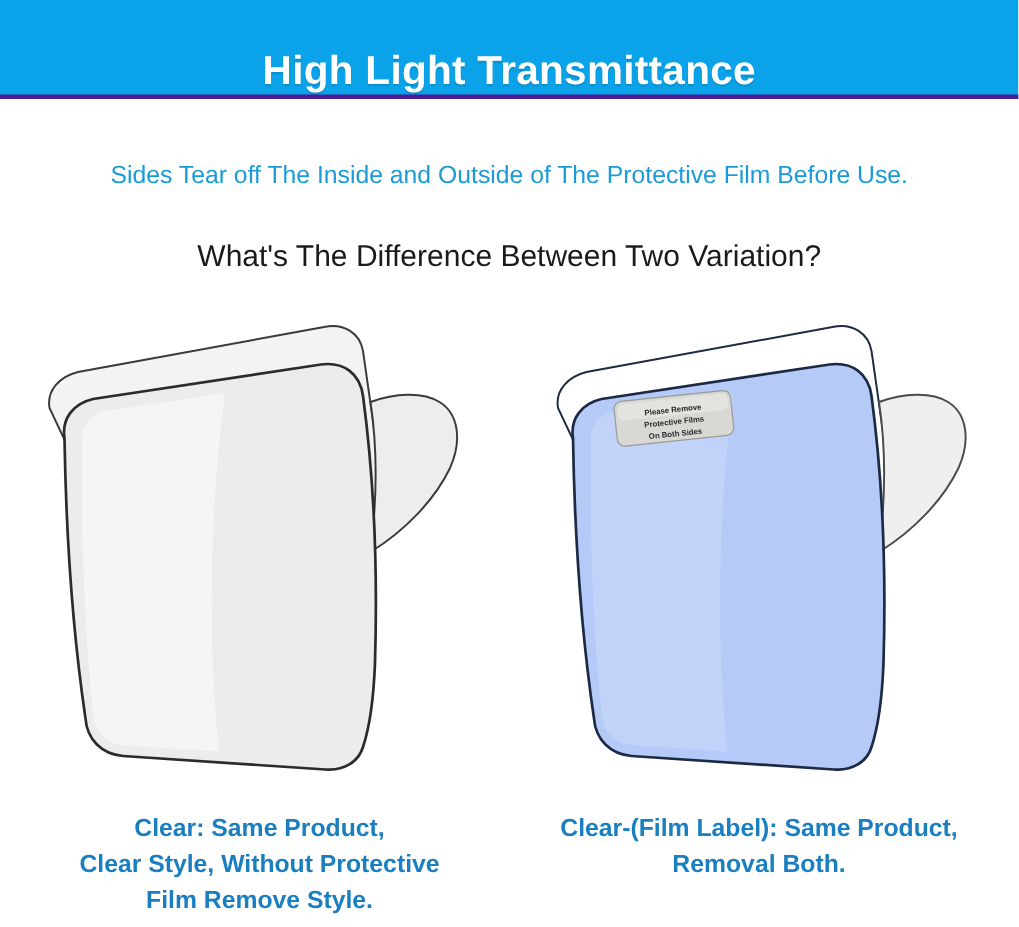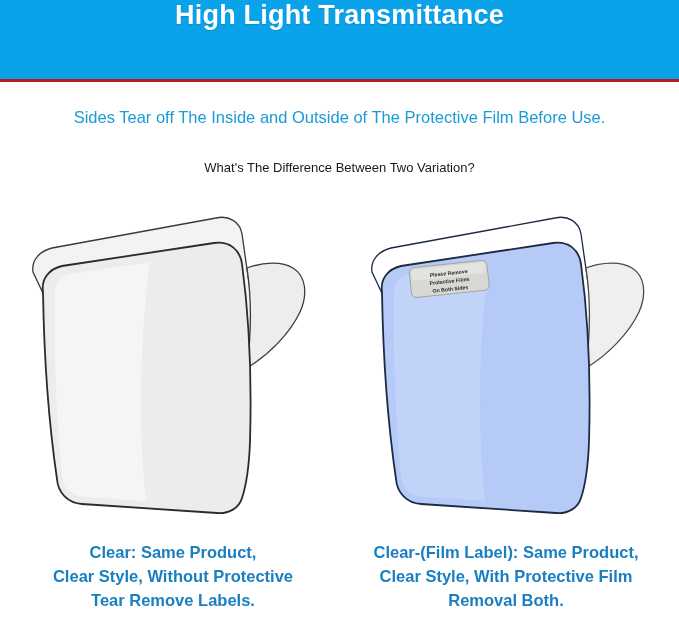--- a/index.html
+++ b/index.html
@@ -14,26 +14,26 @@
     font-family: "Liberation Sans", sans-serif;
     position: relative;
   }
 
   
   .header-banner {
     position: absolute;
     left: 0;
     top: 0;
     width: 679px;
-    height: 82px;
+    height: 66px;
     background: #0aa2e8;
-    border-bottom: 3px solid #b91c1c;
+    border-bottom: 3px solid #4c1d95;
     box-sizing: border-box;
     display: flex;
-    align-items: flex-start;
+    align-items: flex-end;
     justify-content: center;
   }
   .header-title {
     color: #ffffff;
     font-size: 27px;
     font-weight: bold;
     letter-spacing: 0.2px;
     text-shadow: 0 1px 1px rgba(0,0,0,0.12);
     white-space: nowrap;
   }
@@ -50,21 +50,21 @@
     font-weight: normal;
     white-space: nowrap;
   }
   .question {
     position: absolute;
     left: 0;
     top: 160px;
     width: 679px;
     text-align: center;
     color: #1a1a1a;
-    font-size: 13px;
+    font-size: 20px;
     font-weight: normal;
     white-space: nowrap;
   }
 
   
   .products-row {
     position: absolute;
     left: 0;
     top: 196px;
     width: 679px;
@@ -210,20 +210,19 @@
         <text class="peel-label-text" x="111" y="95" text-anchor="middle">On Both Sides</text>
       </g>
     </svg>
   </div>
 </div>
 
 <div class="captions-row">
   <div class="caption left">
     <span class="cap-line">Clear: Same Product,</span>
     <span class="cap-line">Clear Style, Without Protective</span>
-    <span class="cap-line">Tear Remove Labels.</span>
+    <span class="cap-line">Film Remove Style.</span>
   </div>
   <div class="caption right">
     <span class="cap-line">Clear-(Film Label): Same Product,</span>
-    <span class="cap-line">Clear Style, With Protective Film</span>
     <span class="cap-line">Removal Both.</span>
   </div>
 </div>
 
 </body></html>

